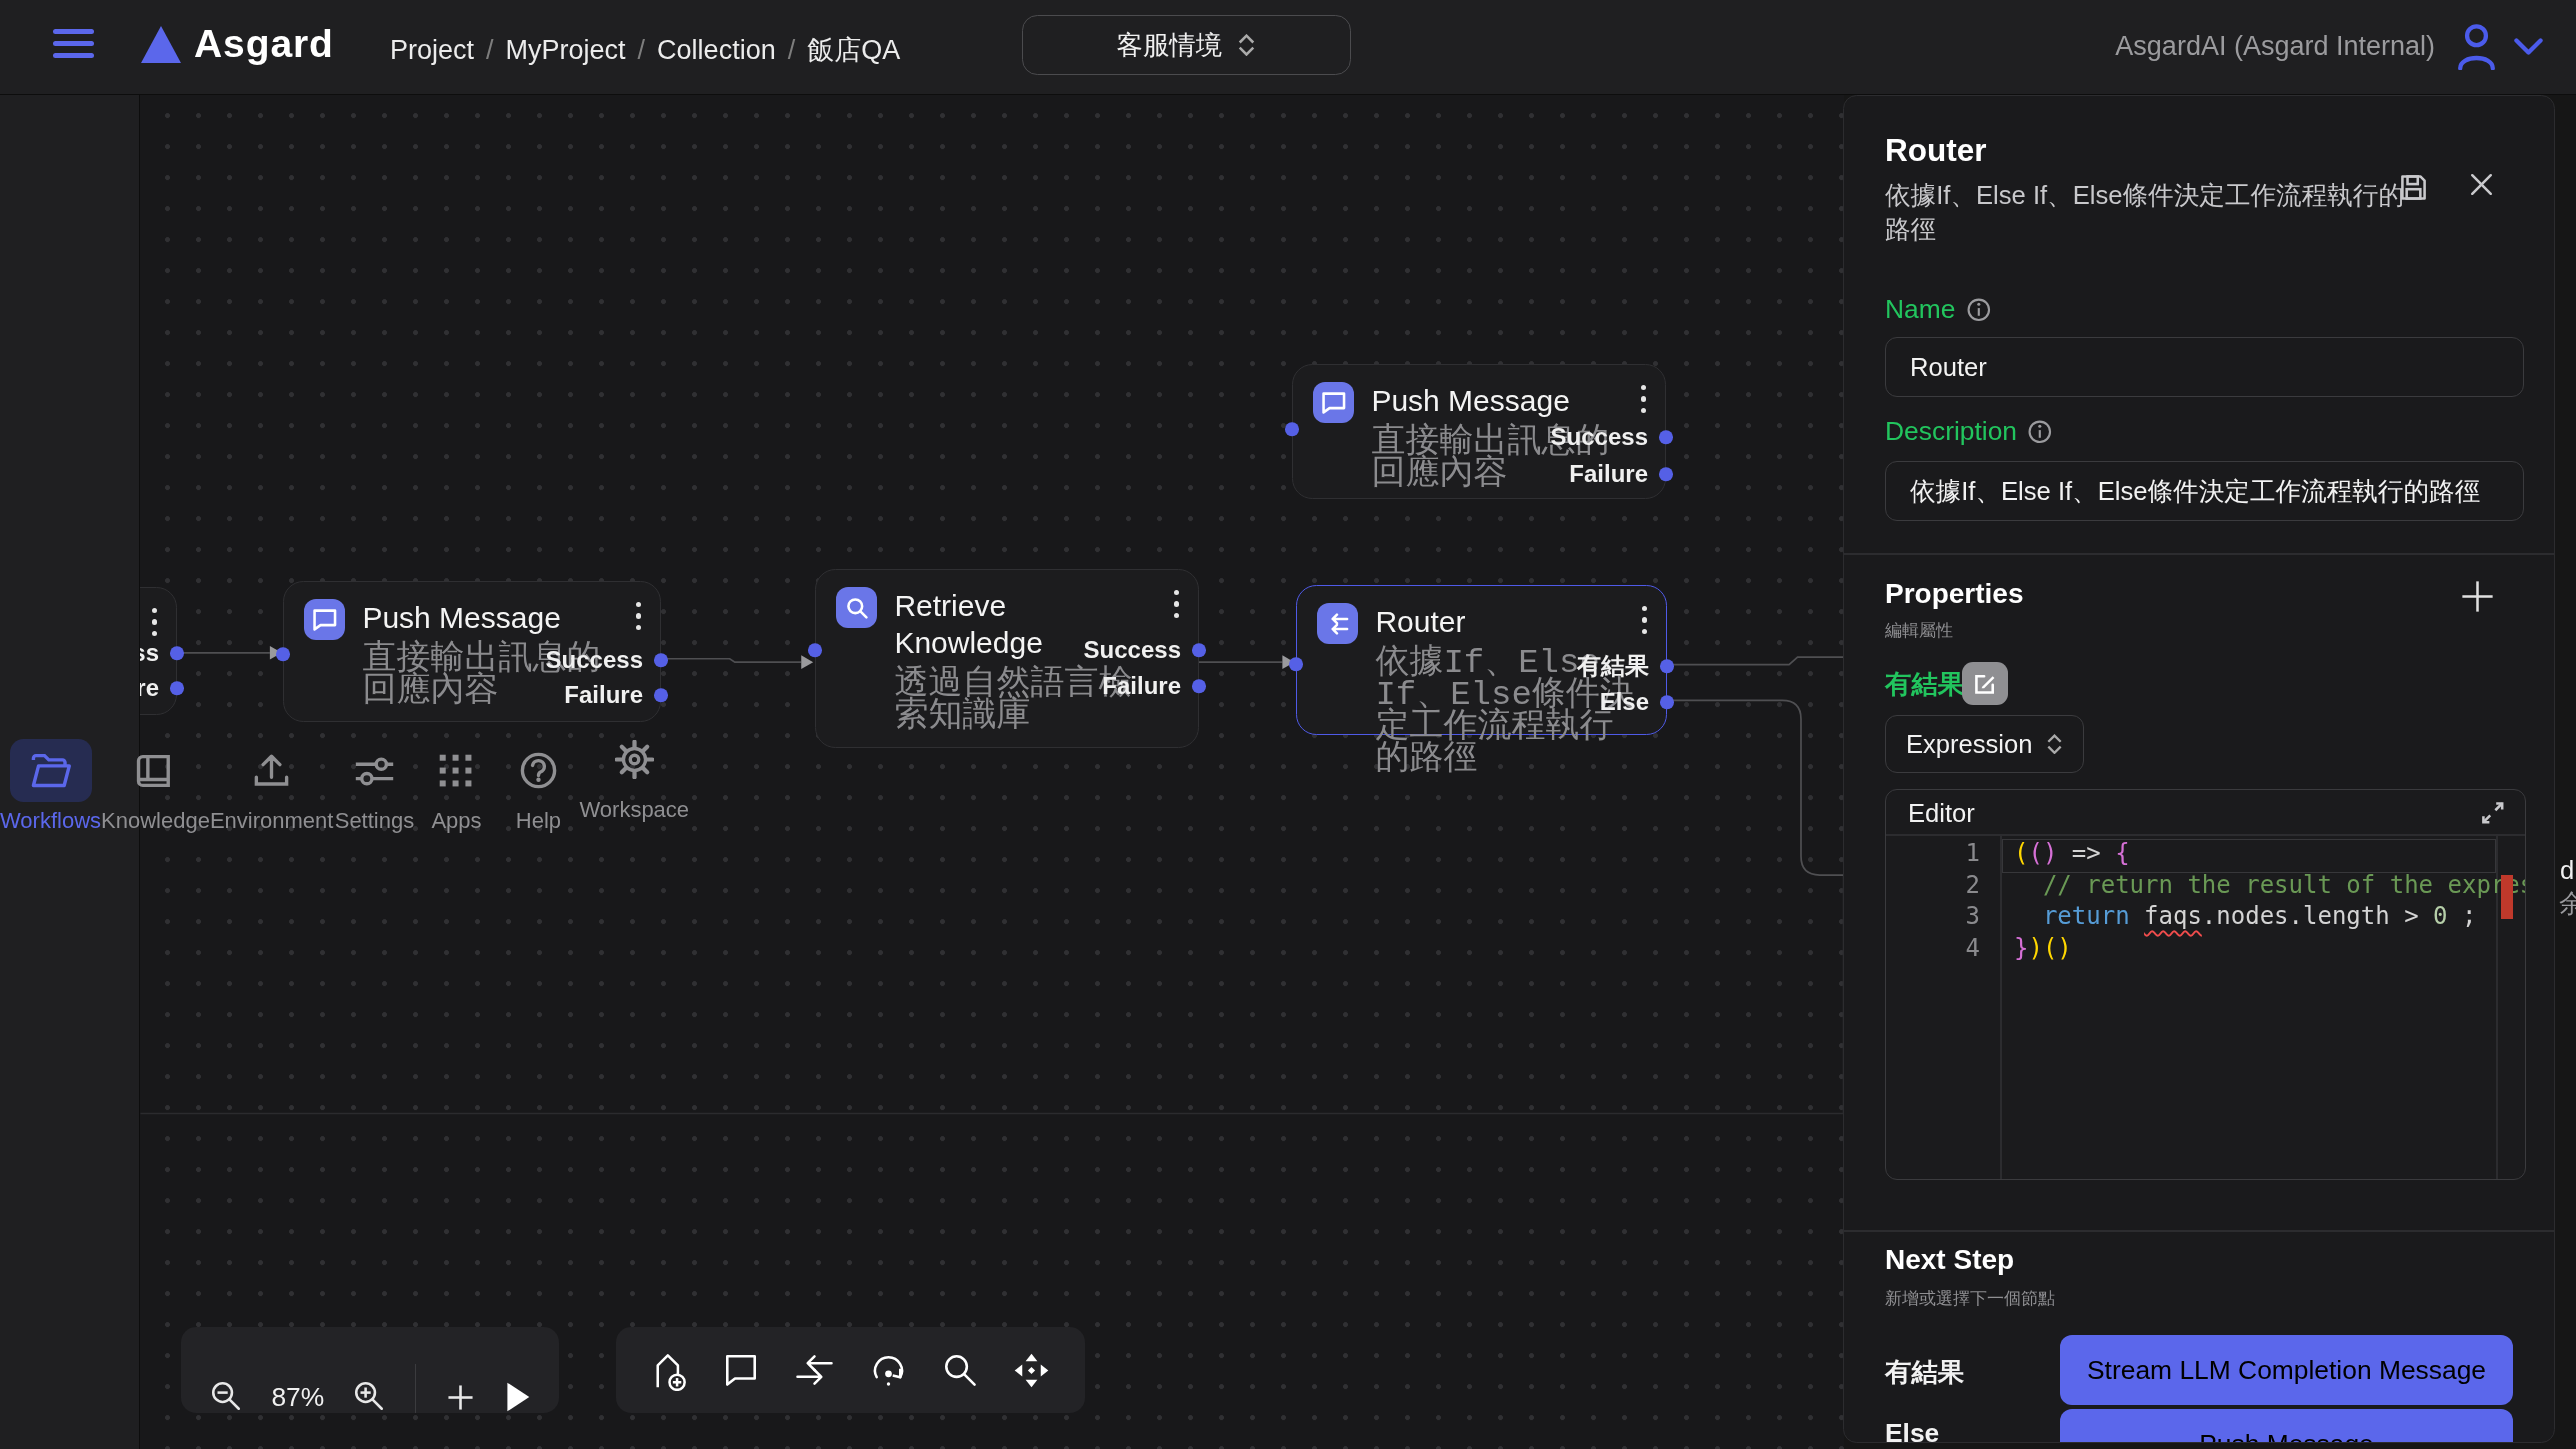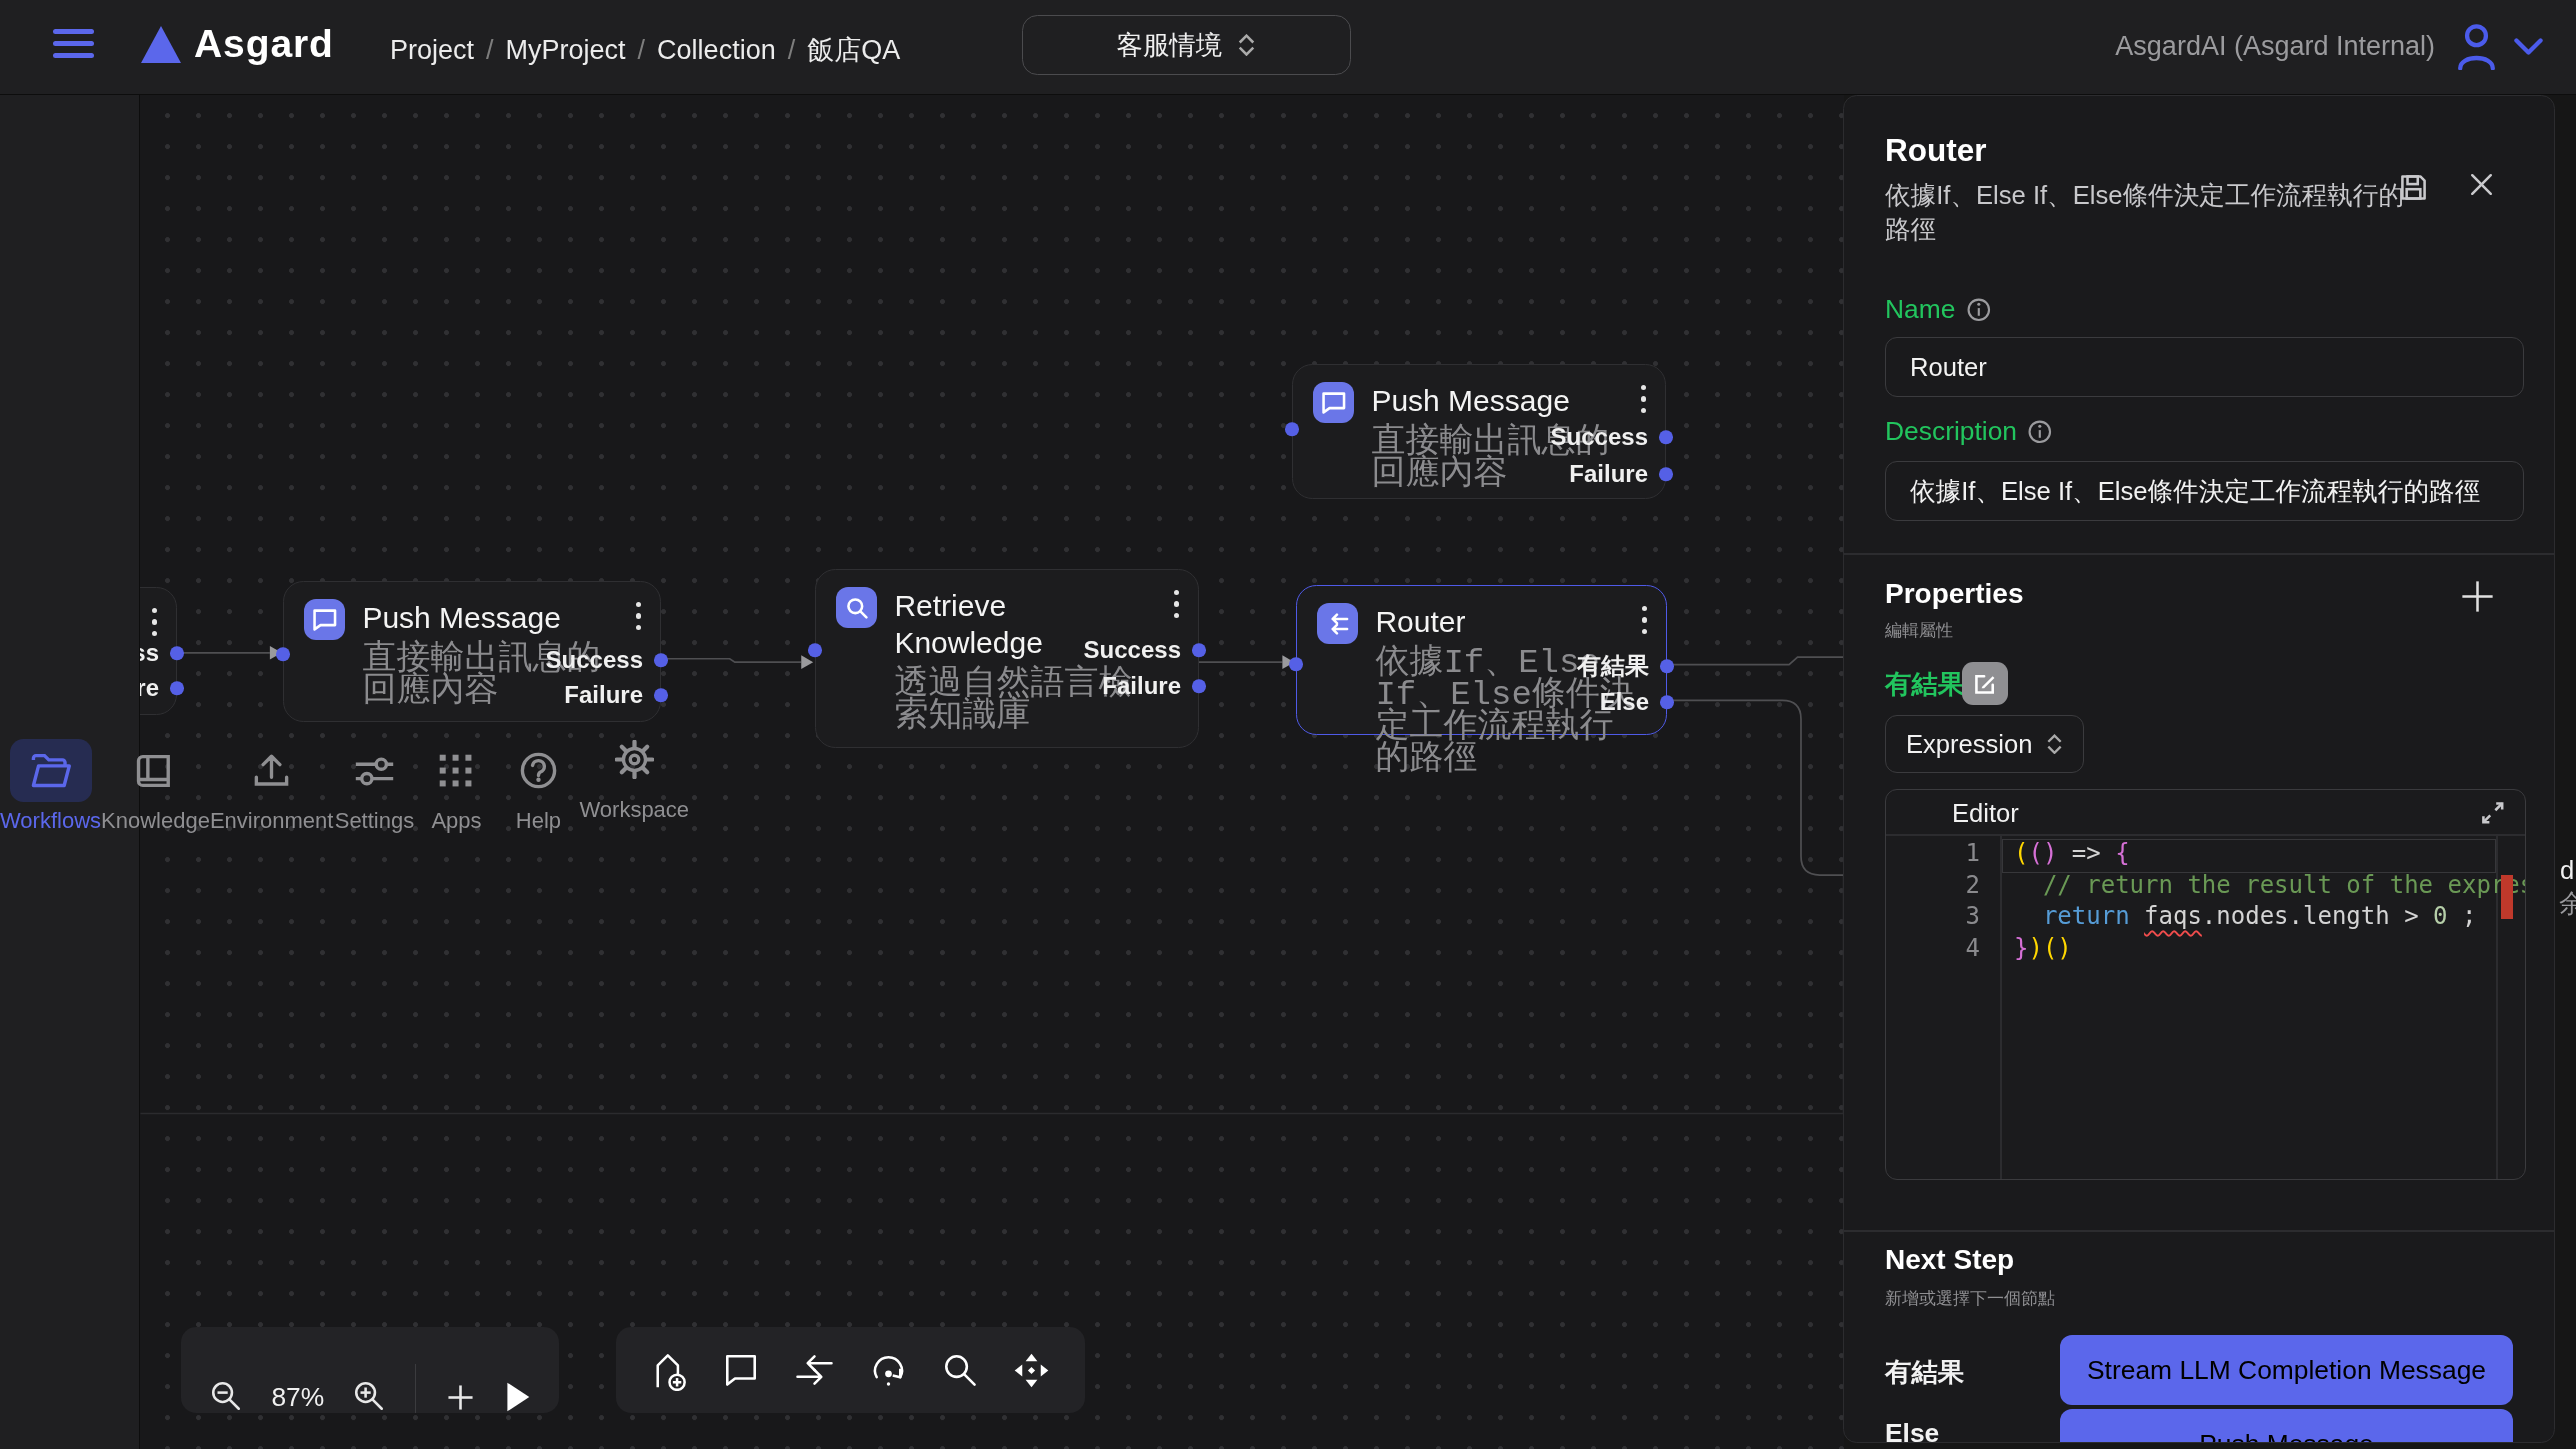--- a/index.html
+++ b/index.html
@@ -89,21 +89,21 @@
   .edit-btn { position:absolute; left:118px; top:566px; width:46px; height:43px; background:#8f8f92;
               border-radius:11px; display:flex; align-items:center; justify-content:center; cursor:pointer; }
   .select { position:absolute; left:41px; top:619px; width:199px; height:58px; border:1.7px solid #3b3b3e;
             border-radius:12px; display:flex; align-items:center; justify-content:center; gap:13.6px;
             font-size:25.6px; color:#f2f2f2; cursor:pointer; }
 
   
   #editor { position:absolute; left:41px; top:693px; width:641px; height:391px;
             border:1.7px solid #3b3b3e; border-radius:12px; background:#1b1b1d; overflow:hidden; }
   .ed-head { position:absolute; left:0; top:0; width:100%; height:44px; }
-  .ed-title { position:absolute; left:22px; top:8.5px; font-size:25.6px; color:#f2f2f2;margin-left:44px; }
+  .ed-title { position:absolute; left:22px; top:8.5px; font-size:25.6px; color:#f2f2f2; }
   .ed-expand { position:absolute; right:19px; top:10.2px; cursor:pointer; }
   .ed-divider { position:absolute; left:0; top:44px; width:100%; height:1.7px; background:#2c2c2f; }
   .ed-vline { position:absolute; left:610px; top:46px; width:1.7px; height:345px; background:#2c2c2f; }
   .gutter-line { position:absolute; left:114px; top:46px; width:1.7px; height:345px; background:#2c2c2f; }
   .ln { position:absolute; width:94px; text-align:right; font-family:"DejaVu Sans Mono",monospace;
         font-size:24px; color:#8a8a8d; }
   .code-line { position:absolute; left:128px; font-family:"DejaVu Sans Mono",monospace; font-size:24px;
                white-space:pre; color:#d4d4d4; cursor:text; }
   .cur-line { position:absolute; left:116px; top:49px; width:494px; height:34px; border:0.9px solid #37373a; }
   .tok-b1 { color:#ffd700; } .tok-b2 { color:#d670d6; } .tok-fg { color:#d4d4d4; }

